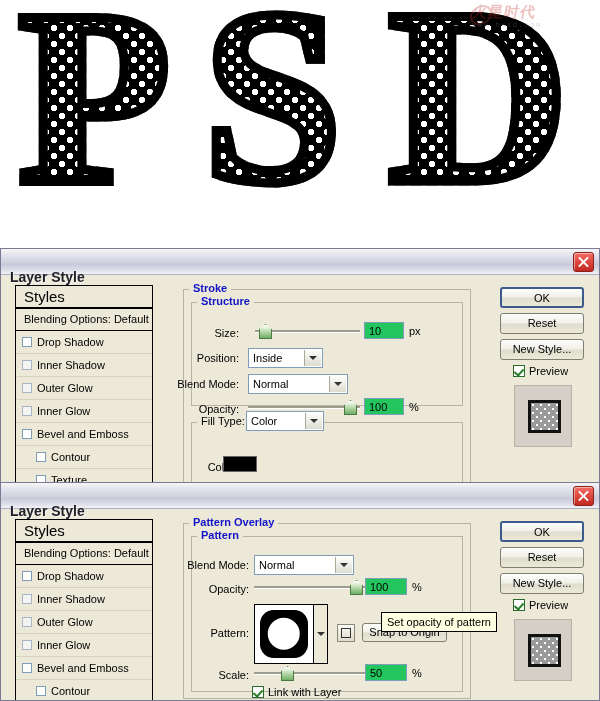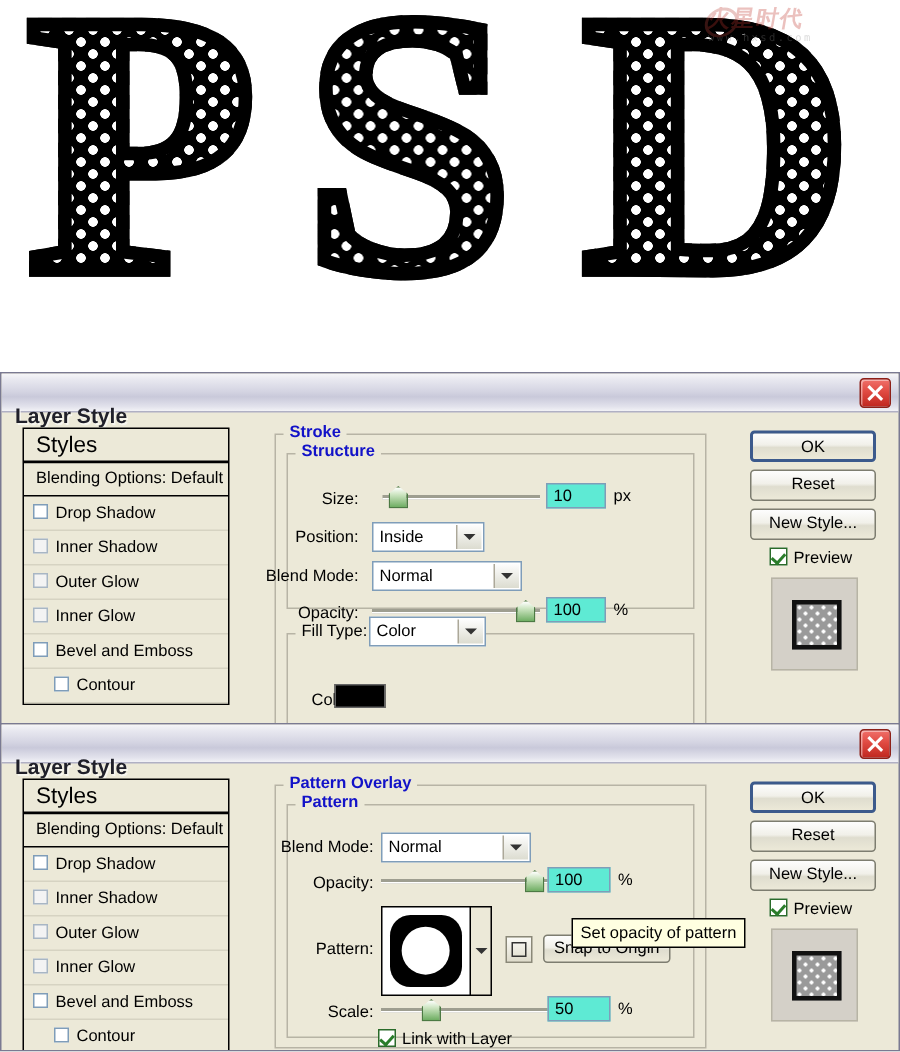--- a/index.html
+++ b/index.html
@@ -130,21 +130,21 @@
     position:absolute;
     font-weight:bold;font-size:11px;color:#1212c8;
     background:#ece9d8;padding:0 4px;
   }
   .sub-panel{
     position:absolute;border:1px solid #b7b4a5;box-sizing:border-box;
   }
   .lbl{position:absolute;font-size:11px;text-align:right;white-space:nowrap;}
 
   .txtbox{
-    position:absolute;background:#5eead4;border:1px solid #7f9db9;
+    position:absolute;background:#22c55e;border:1px solid #7f9db9;
     box-sizing:border-box;font-size:11px;padding:1px 4px;line-height:14px;
   }
   .combo{
     position:absolute;background:#fff;border:1px solid #7f9db9;
     box-sizing:border-box;font-size:11px;line-height:16px;padding:1px 30px 1px 4px;
   }
   .combo .arrow{
     position:absolute;right:1px;top:1px;bottom:1px;width:16px;
     background:linear-gradient(to bottom,#fdfdfd,#dcdcd0);
     border-left:1px solid #aca899;
@@ -267,20 +267,21 @@
 
     <div class="styles-pane">
       <div class="styles-head">Styles</div>
       <div class="styles-sub">Blending Options: Default</div>
       <div class="style-row"><span class="cb"></span><span>Drop Shadow</span></div>
       <div class="style-row"><span class="cb dim"></span><span>Inner Shadow</span></div>
       <div class="style-row"><span class="cb dim"></span><span>Outer Glow</span></div>
       <div class="style-row"><span class="cb dim"></span><span>Inner Glow</span></div>
       <div class="style-row"><span class="cb"></span><span>Bevel and Emboss</span></div>
       <div class="style-row indent"><span class="cb"></span><span>Contour</span></div>
+      <div class="style-row indent"><span class="cb"></span><span>Texture</span></div>
     </div>
 
     <div class="group-panel" style="left:182px;top:14px;width:288px;height:214px;"></div>
     <div class="group-title" style="left:188px;top:7px;">Stroke</div>
 
     <div class="sub-panel" style="left:190px;top:27px;width:272px;height:104px;"></div>
     <div class="group-title" style="left:196px;top:20px;">Structure</div>
 
     <div class="lbl" style="left:178px;top:52px;width:60px;">Size:</div>
     <div class="slider" style="left:254px;top:49px;width:105px;">

